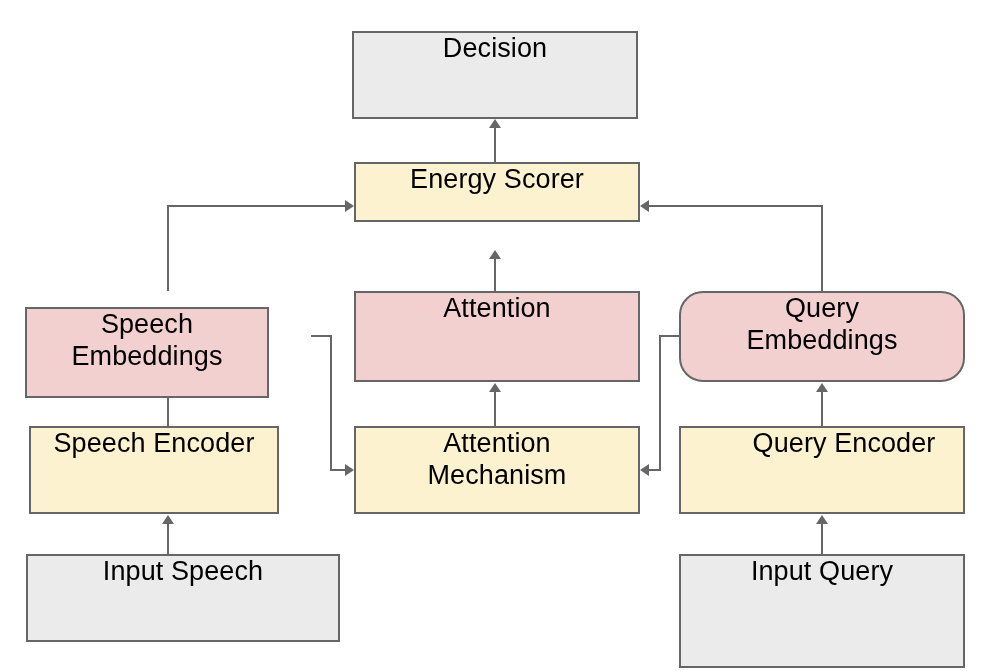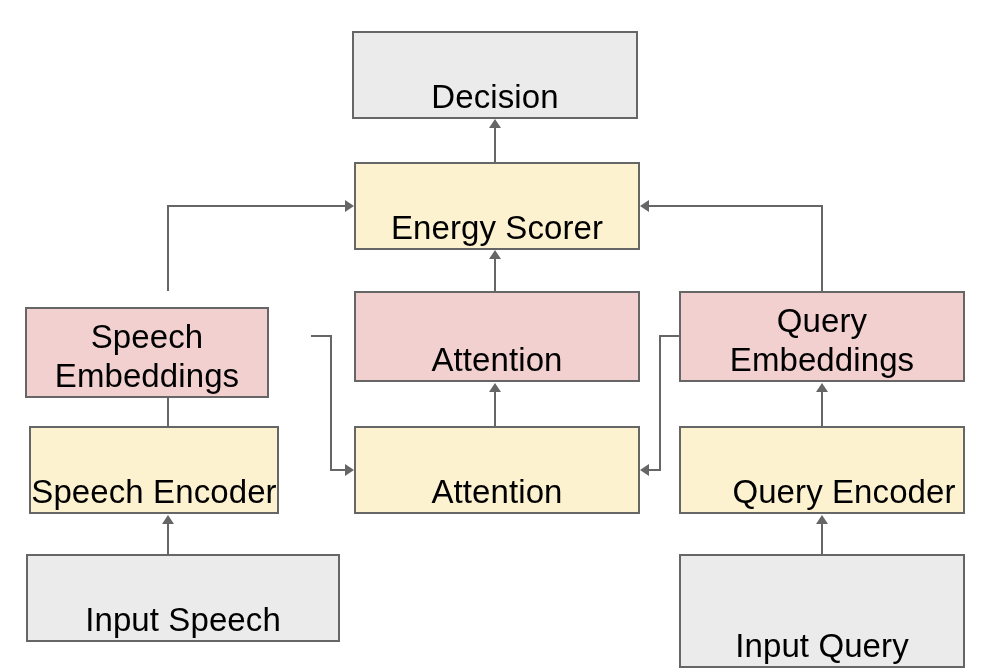--- a/index.html
+++ b/index.html
@@ -15,25 +15,25 @@
     width: 984px;
     height: 671px;
     background: #ffffff;
     overflow: hidden;
   }
   .node {
     position: absolute;
     box-sizing: border-box;
     border: 2px solid #666666;
     display: flex;
-    align-items: flex-end;
+    align-items: flex-start;
     justify-content: center;
     text-align: center;
     color: #000000;
-    font-size: 33px;
+    font-size: 27px;
     line-height: 1.18;
     letter-spacing: 0.1px;
     font-family: "Liberation Sans", sans-serif;
   }
   .node span { display: block; }
   svg.edges {
     position: absolute;
     left: 0;
     top: 0;
     width: 984px;
@@ -75,50 +75,51 @@
         <polyline points="822,554 822,524" fill="none" stroke="#666666" stroke-width="2" stroke-linejoin="miter"></polyline>
         <polygon points="822.0,515.0 828.0,524.0 816.0,524.0" fill="#666666"></polygon>
       </g>
   </svg>
   <div id="node-layer">
       <div class="node" style="left: 352px; top: 31px; width: 286px; height: 88px; background: rgb(235, 235, 235); border-color: rgb(102, 102, 102); color: rgb(0, 0, 0);">
         <div>
           <span>Decision</span>
         </div>
       </div>
-      <div class="node" style="left: 354px; top: 162px; width: 286px; height: 88px; background: rgb(252, 242, 208); border-color: rgb(102, 102, 102); color: rgb(0, 0, 0);">
+      <div class="node" style="left: 354px; top: 162px; width: 286px; height: 60px; background: rgb(252, 242, 208); border-color: rgb(102, 102, 102); color: rgb(0, 0, 0);">
         <div>
           <span>Energy Scorer</span>
         </div>
       </div>
       <div class="node" style="left: 25px; top: 307px; width: 244px; height: 91px; background: rgb(243, 208, 208); border-color: rgb(102, 102, 102); color: rgb(0, 0, 0);">
         <div>
           <span>Speech</span>
           <span>Embeddings</span>
         </div>
       </div>
       <div class="node" style="left: 354px; top: 291px; width: 286px; height: 91px; background: rgb(243, 208, 208); border-color: rgb(102, 102, 102); color: rgb(0, 0, 0);">
         <div>
           <span>Attention</span>
         </div>
       </div>
-      <div class="node" style="left: 679px; top: 291px; width: 286px; height: 91px; background: rgb(243, 208, 208); border-color: rgb(102, 102, 102); color: rgb(0, 0, 0);">
+      <div class="node" style="left: 679px; top: 291px; width: 286px; height: 91px; background: rgb(243, 208, 208); border-color: rgb(102, 102, 102); color: rgb(0, 0, 0); border-radius: 24px;">
         <div>
           <span>Query</span>
           <span>Embeddings</span>
         </div>
       </div>
       <div class="node" style="left: 29px; top: 426px; width: 250px; height: 88px; background: rgb(252, 242, 208); border-color: rgb(102, 102, 102); color: rgb(0, 0, 0);">
         <div>
           <span>Speech Encoder</span>
         </div>
       </div>
       <div class="node" style="left: 354px; top: 426px; width: 286px; height: 88px; background: rgb(252, 242, 208); border-color: rgb(102, 102, 102); color: rgb(0, 0, 0);">
         <div>
           <span>Attention</span>
+          <span>Mechanism</span>
         </div>
       </div>
       <div class="node" style="left: 679px; top: 426px; width: 286px; height: 88px; background: rgb(252, 242, 208); border-color: rgb(102, 102, 102); color: rgb(0, 0, 0); padding-left: 44px;">
         <div>
           <span>Query Encoder</span>
         </div>
       </div>
       <div class="node" style="left: 26px; top: 554px; width: 314px; height: 88px; background: rgb(235, 235, 235); border-color: rgb(102, 102, 102); color: rgb(0, 0, 0);">
         <div>
           <span>Input Speech</span>

